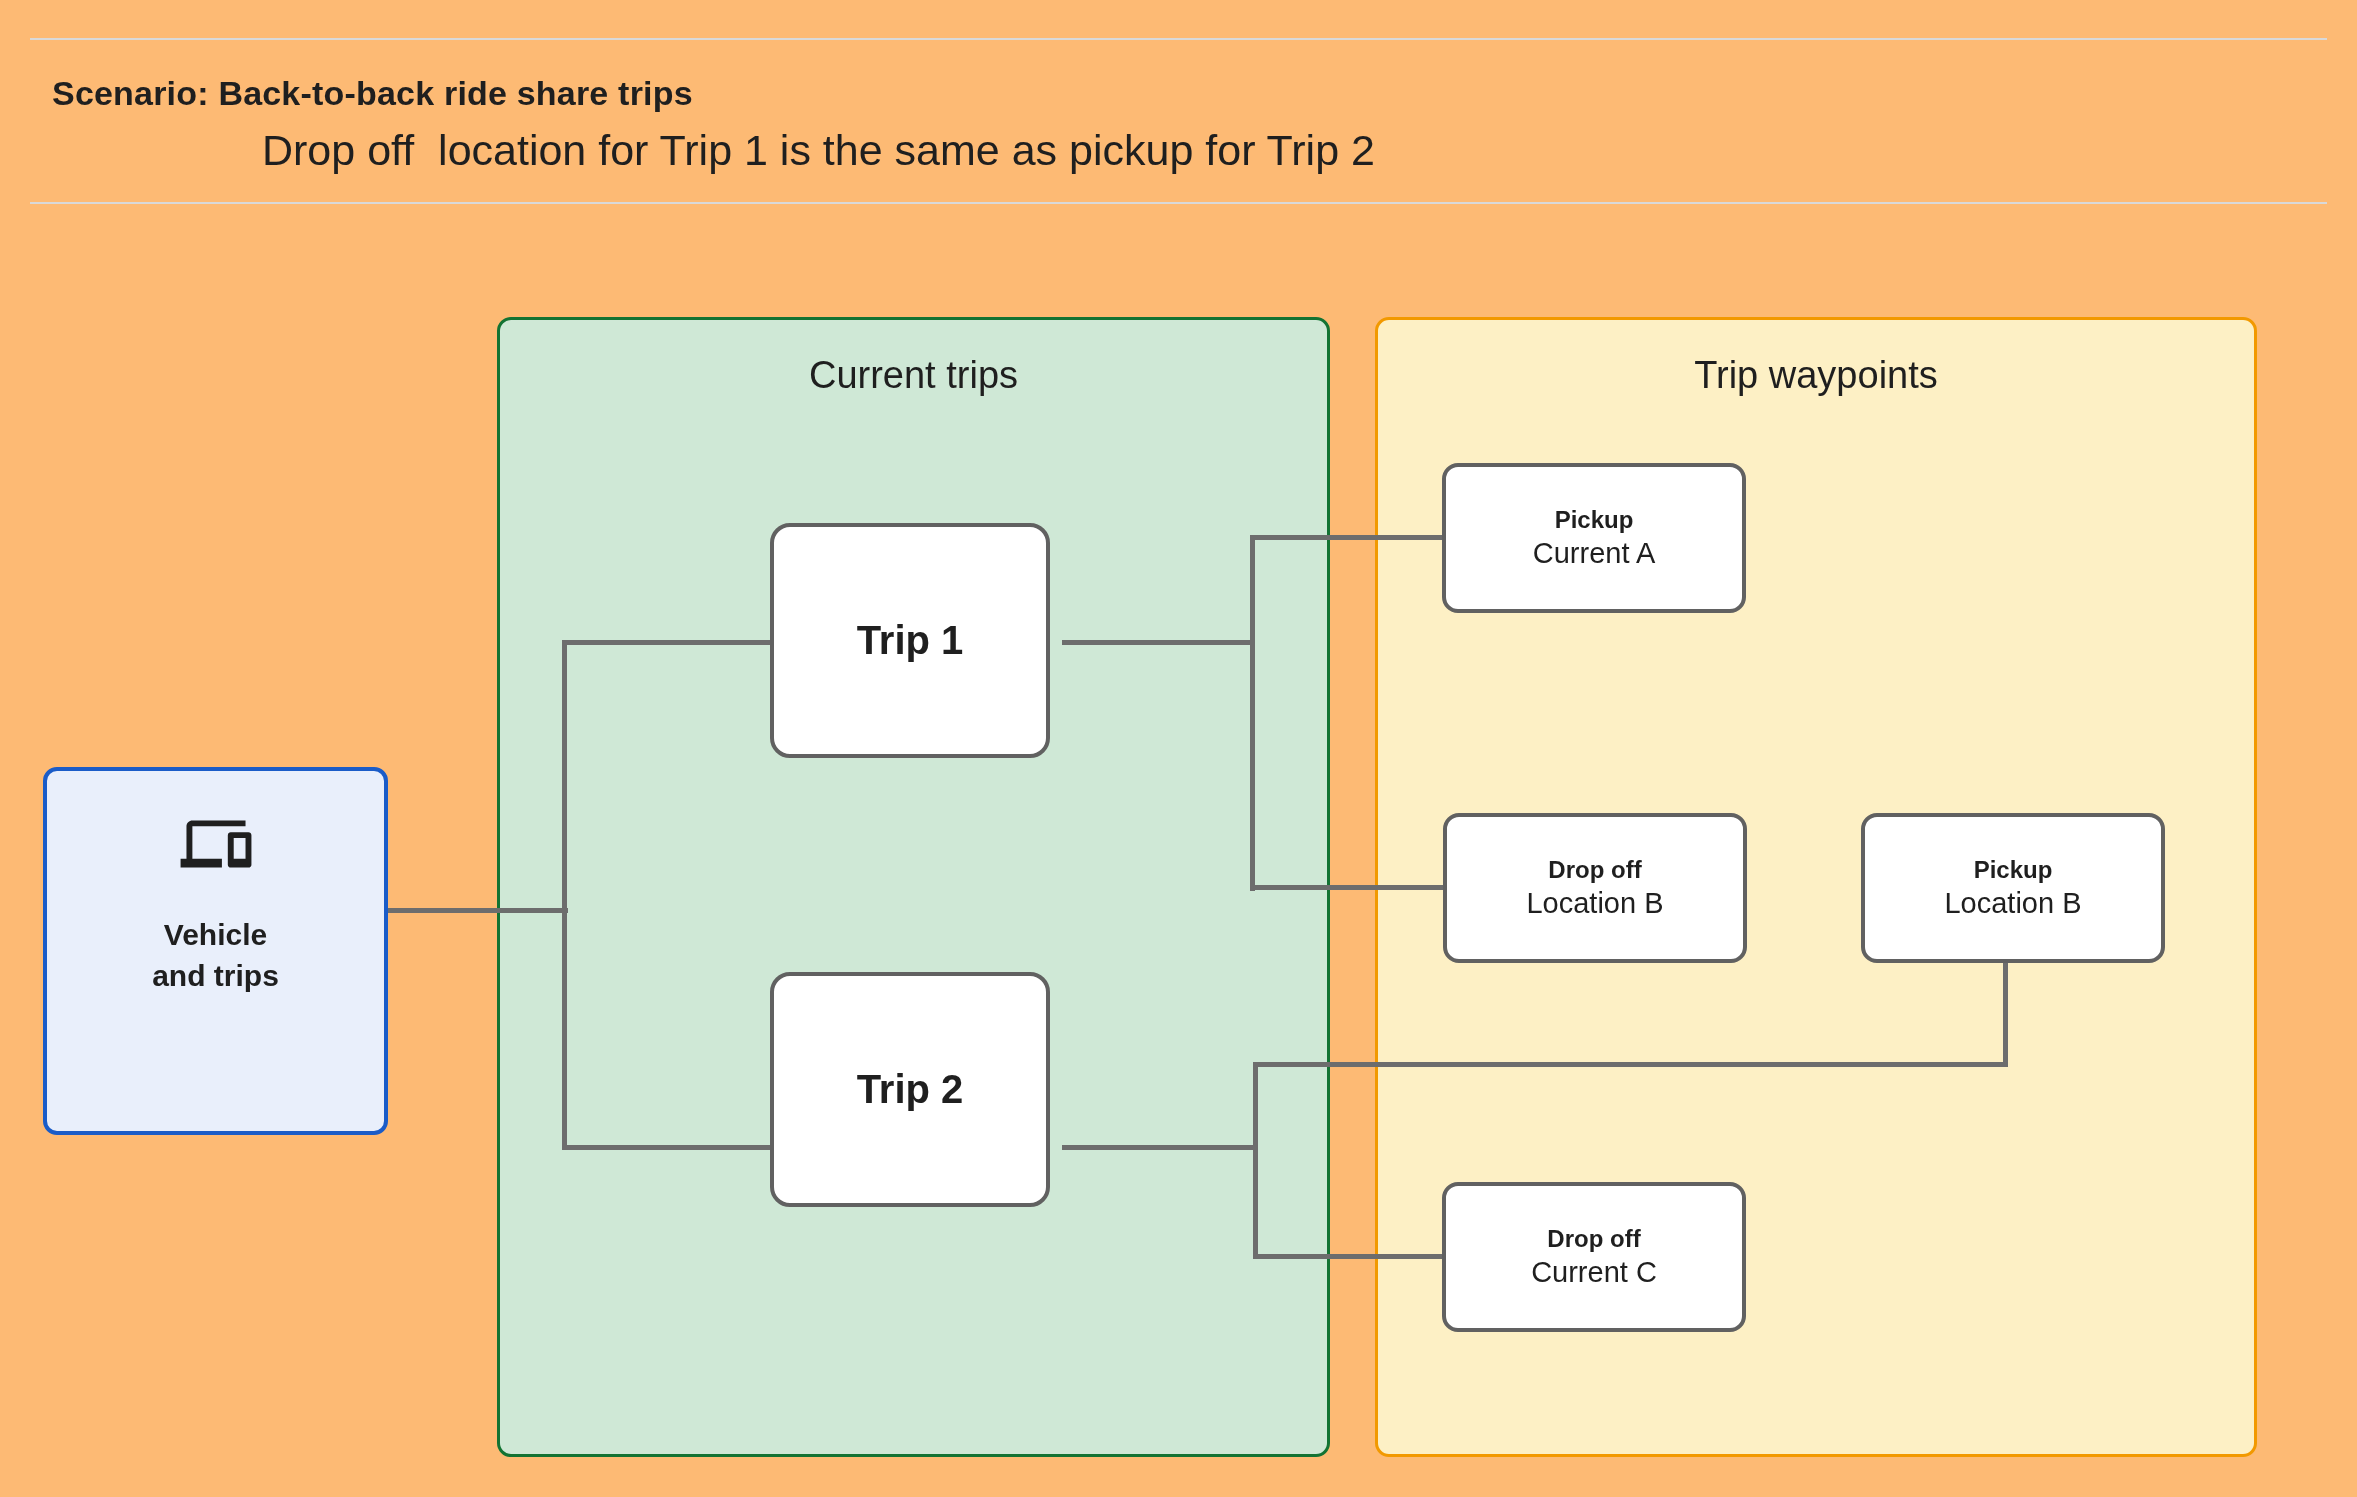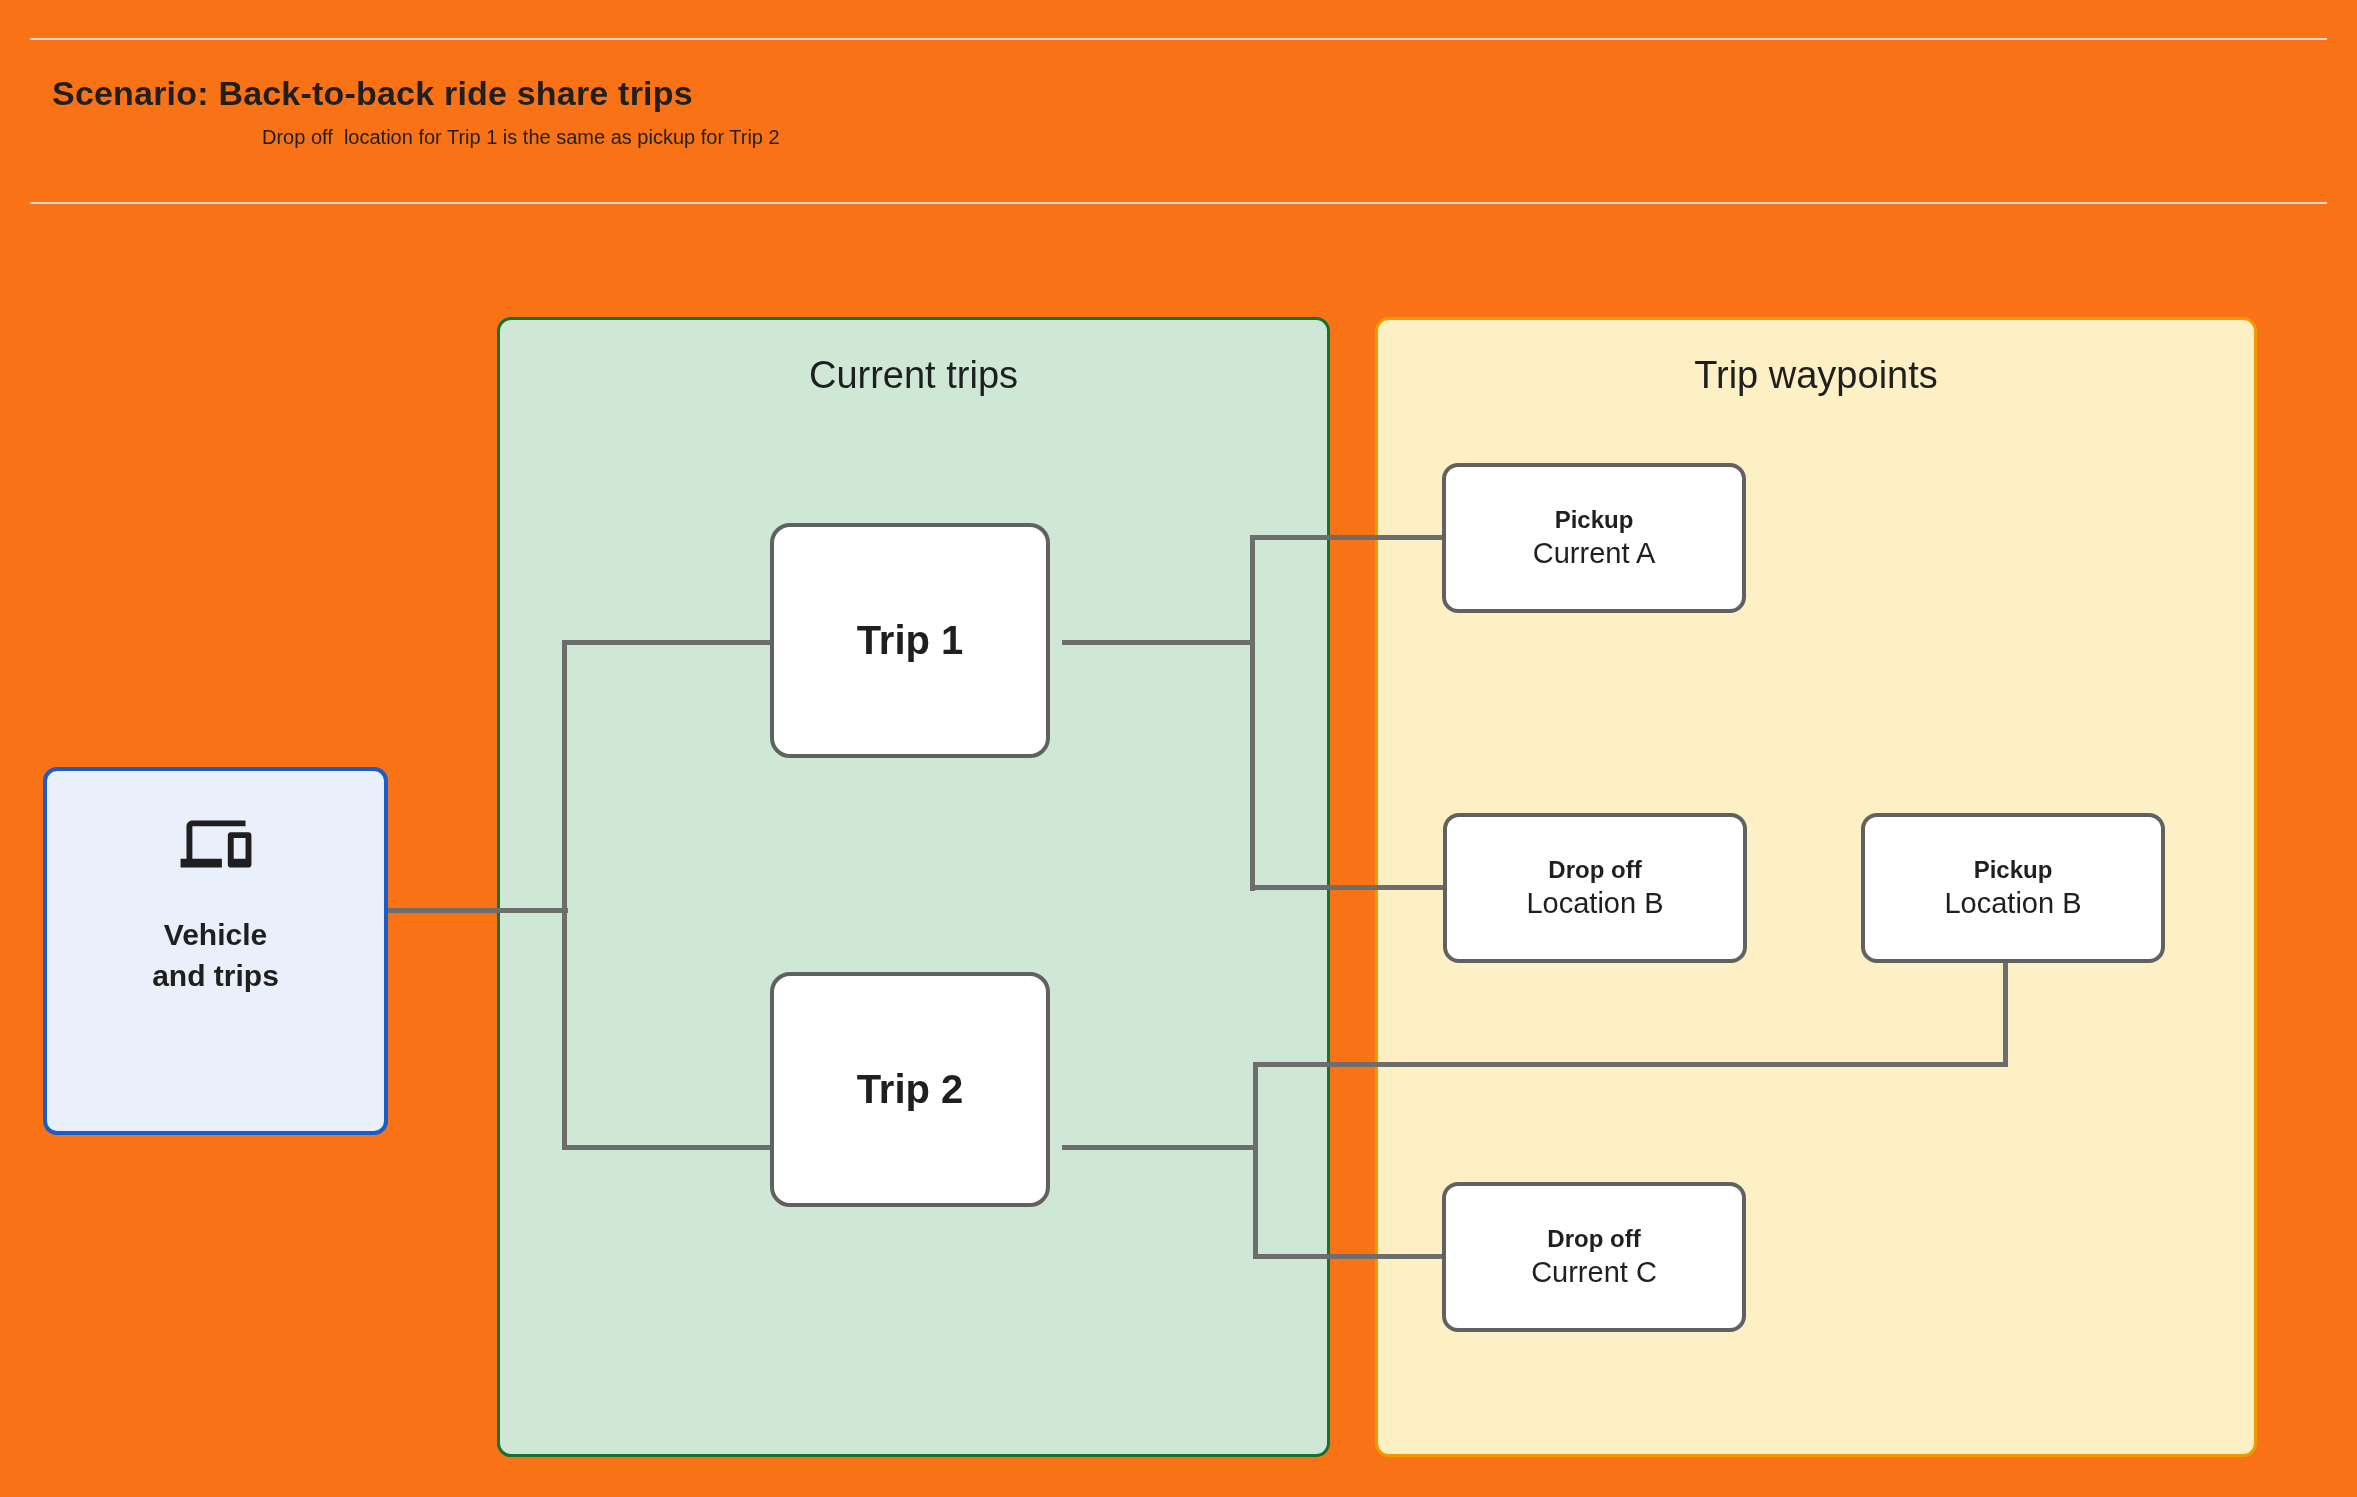--- a/index.html
+++ b/index.html
@@ -1,25 +1,25 @@
 <!DOCTYPE html>
 <html style="--green-fill: #CFE8D6; --green-border: #137333; --yellow-fill: #FDF0C5; --yellow-border: #F29900; --blue-fill: #E9EFFB; --blue-border: #1A5CC8; --node-border: #616161; --connector: #6D6D6D; --text: #1F1F1F; --divider: #D9D9D9;"><head>
 <meta charset="utf-8">
 <style>
   html,body { margin:0; padding:0; background:#ffffff; }
   body { font-family:"Liberation Sans", "DejaVu Sans", sans-serif; color:var(--text,#1F1F1F); }
 
-  .canvas { position:relative; width:2357px; height:1497px; background:#f97316; overflow:hidden; }
+  .canvas { position:relative; width:2357px; height:1497px; background:#fdba74; overflow:hidden; }
 
   
   .hairline { position:absolute; height:2px; background:var(--divider,#D9D9D9); }
   .hairline-top    { left:30px; top:38px;  width:2297px; }
   .hairline-bottom { left:30px; top:202px; width:2297px; }
   .hdr-title    { position:absolute; left:52px;  top:74px;  font-size:34px; font-weight:bold; letter-spacing:0.2px; }
-  .hdr-subtitle { position:absolute; left:262px; top:126px; font-size:20px; white-space:pre-wrap; }
+  .hdr-subtitle { position:absolute; left:262px; top:126px; font-size:43px; white-space:pre-wrap; }
 
   
   .panel { position:absolute; box-sizing:border-box; border-radius:14px; border:3px solid; }
   .panel-green  { left:497px;  top:317px; width:833px; height:1140px;
                   background:var(--green-fill,#CFE8D6);  border-color:var(--green-border,#137333); }
   .panel-yellow { left:1375px; top:317px; width:882px; height:1140px;
                   background:var(--yellow-fill,#FDF0C5); border-color:var(--yellow-border,#F29900); }
   .panel-title { text-align:center; margin-top:34px; font-size:38px; color:var(--text,#1F1F1F); }
 
   

